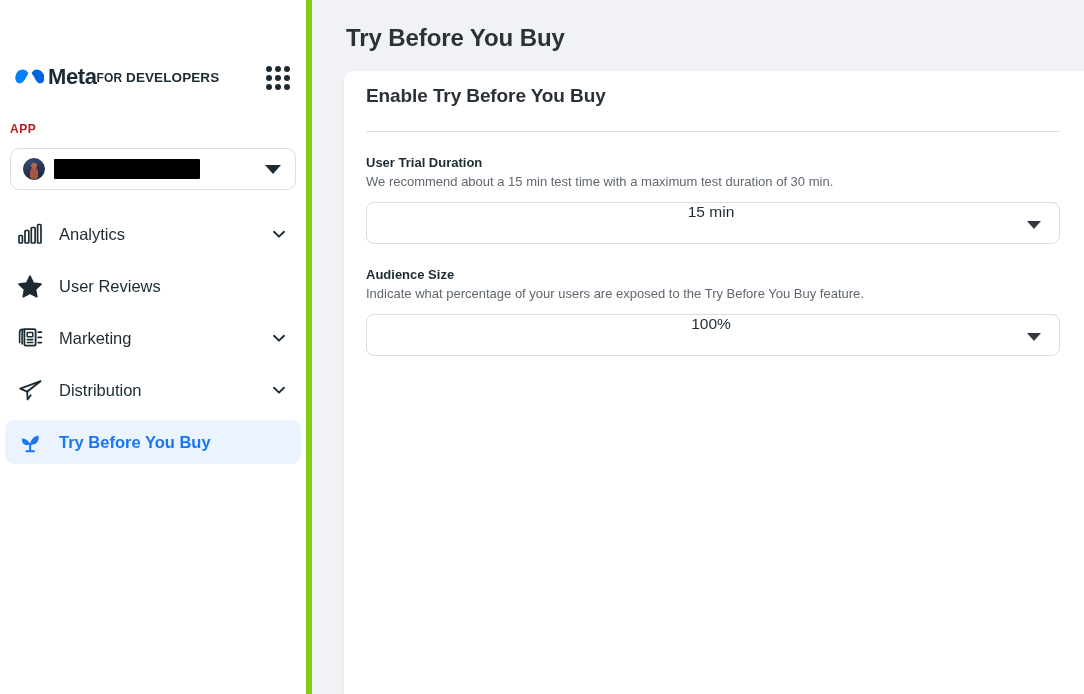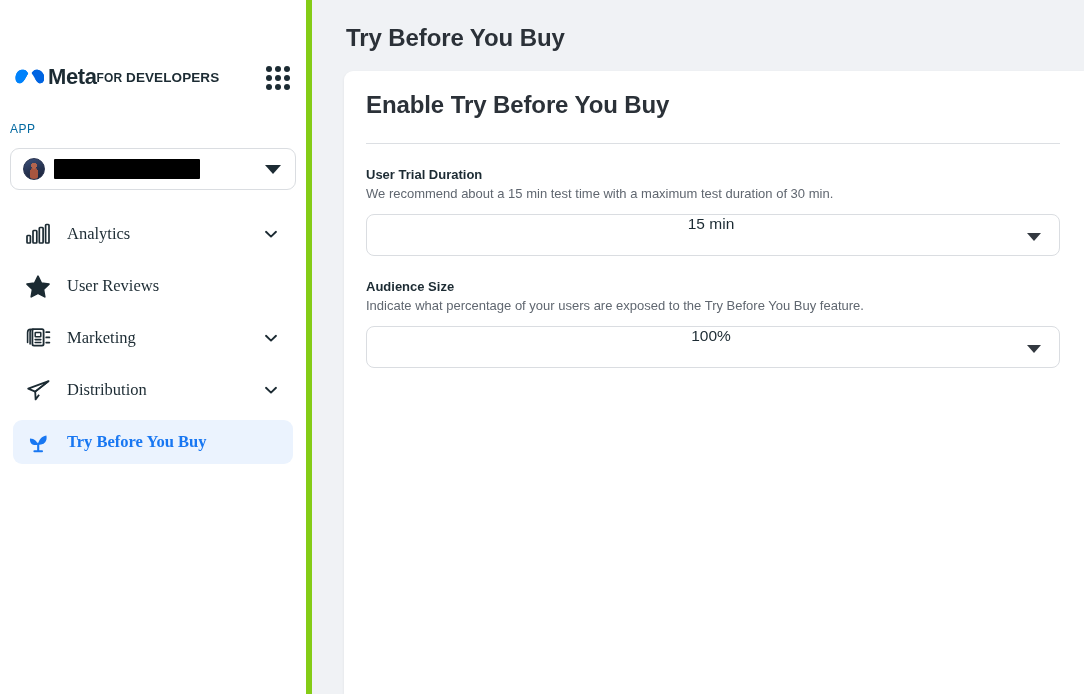--- a/index.html
+++ b/index.html
@@ -71,22 +71,22 @@
     width: 6px;
     height: 6px;
     border-radius: 50%;
     background: #1c2b33;
     justify-self: center;
     align-self: center;
   }
 
   .app-label {
     font-size: 12px;
-    font-weight: normal;
-    color: #0369a1;
+    font-weight: bold;
+    color: #b91c1c;
     letter-spacing: 0.5px;
     margin: 25px 0 4px 10px;
   }
 
   .app-select {
     margin: 12px 10px 0 10px;
     height: 42px;
     border: 1px solid #dadde1;
     border-radius: 9px;
     display: flex;
@@ -117,22 +117,21 @@
   .app-caret {
     margin-left: auto;
     width: 0; height: 0;
     border-left: 8px solid transparent;
     border-right: 8px solid transparent;
     border-top: 9px solid #1c2b33;
   }
 
   .nav {
     margin-top: 22px;
-    padding: 0 13px;
-    font-family: Liberation Serif, serif;
+    padding: 0 5px;
   }
   .nav-item {
     display: flex;
     align-items: center;
     height: 44px;
     padding: 0 14px 0 12px;
     border-radius: 9px;
     cursor: pointer;
     margin-bottom: 8px;
   }
@@ -181,24 +180,24 @@
     left: 32px;
     top: 71px;
     right: 0;
     bottom: 0;
     background: #ffffff;
     border-radius: 9px 0 0 0;
     box-shadow: 0 1px 3px rgba(0,0,0,0.07);
     padding: 0 24px 0 22px;
   }
   .card-title {
-    font-size: 24px;
+    font-size: 19px;
     font-weight: bold;
     color: #2b3138;
-    padding: 20px 0 0 0;
+    padding: 14px 0 0 0;
     letter-spacing: -0.1px;
   }
   .card-divider {
     height: 1px;
     background: #dcdfe3;
     margin: 24px 0 0 0;
   }
   .field { padding-top: 23px; }
   .field-label {
     font-size: 13px;

